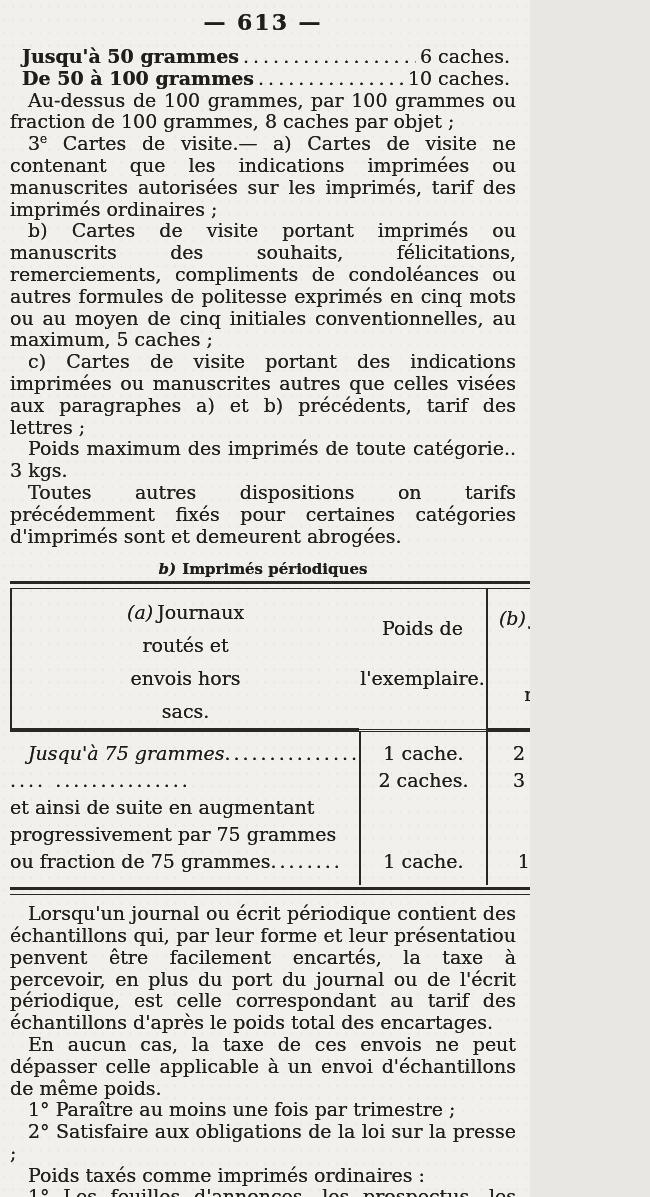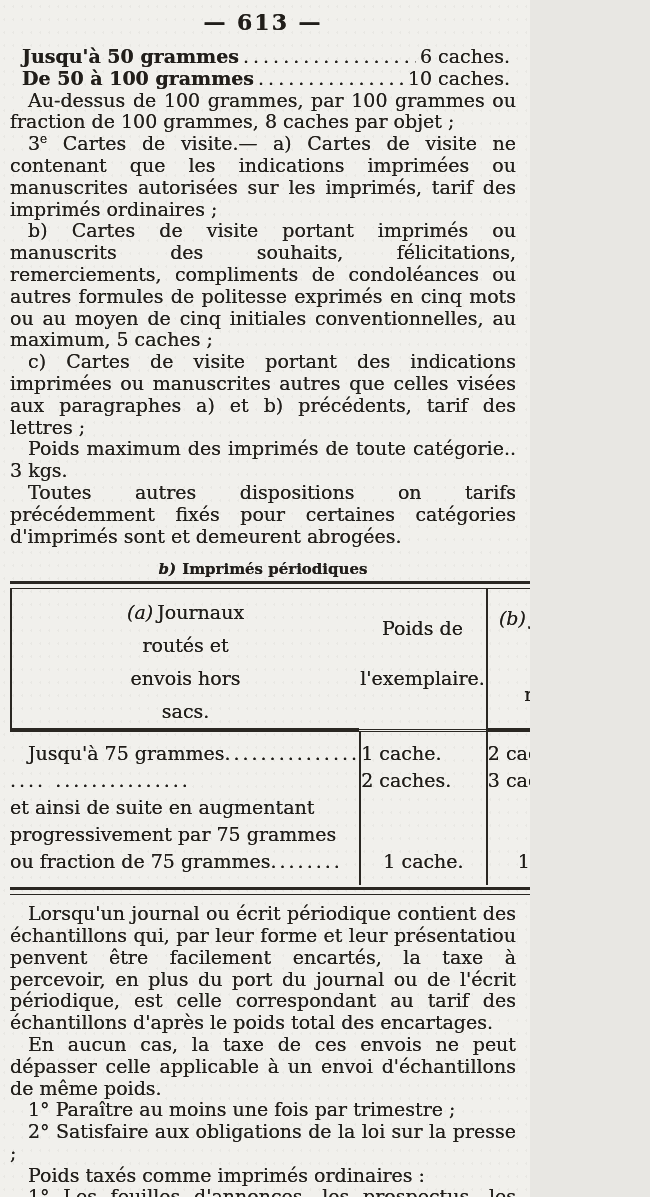--- a/index.html
+++ b/index.html
@@ -101,36 +101,36 @@
   }
   .hc3 {
     line-height: 38px;
     padding-top: 10px;
     border-left: 2px solid #2a2722;
     border-bottom: 4px solid #2a2722;
   }
   .hc .it { font-style: italic; margin-right: 4px; }
   .trow .c2, .trow .c3 {
     border-left: 2px solid #2a2722;
-    text-align: left;
+    text-align: center;
     line-height: 27px;
   }
   .trow .c1 {
     display: flex;
     align-items: baseline;
     line-height: 27px;
   }
   .trow .c1 .lbl { white-space: nowrap; }
   .trow .c1 .dots {
     flex: 1;
     overflow: hidden;
     white-space: nowrap;
     letter-spacing: 3px;
   }
-  .trow-first .c1 .lbl { padding-left: 18px; }
+  .trow-first .c1 .lbl { padding-left: 18px; font-style: italic; }
   .trow-first .c1, .trow-first .c2, .trow-first .c3 { padding-top: 8px; }
   .trow-last .c1 {
     display: block;
     line-height: 27px;
     padding-bottom: 10px;
   }
   .trow-last .c1 .multiline { white-space: pre-line; }
   .trow-last .c1 .dots {
     letter-spacing: 3px;
     display: inline;

